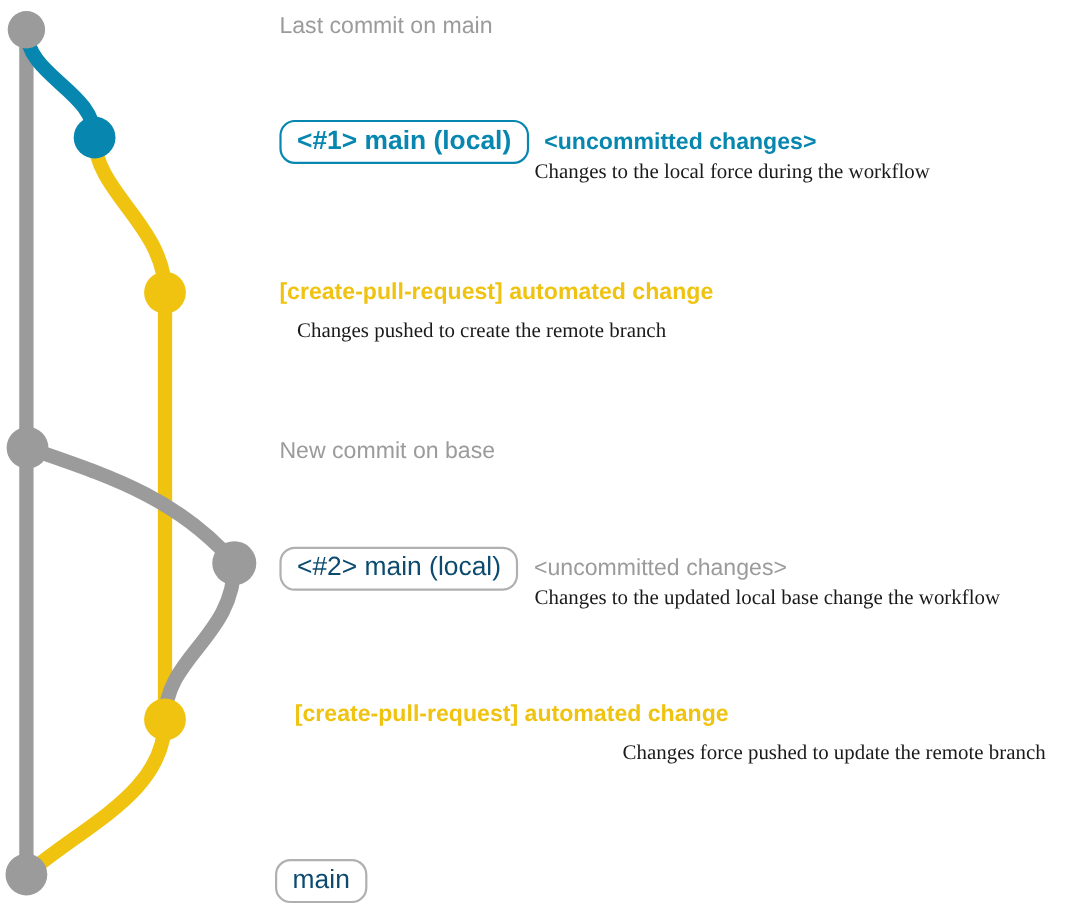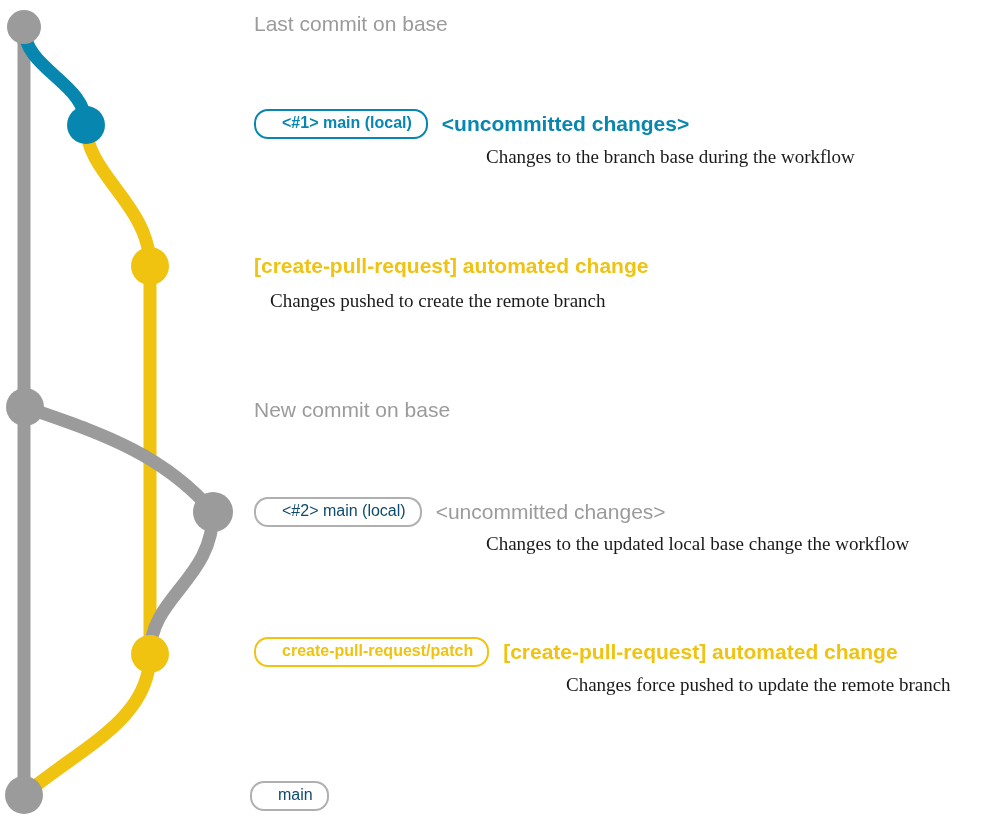--- a/index.html
+++ b/index.html
@@ -23,22 +23,22 @@
   }
   .row {
     position: absolute;
     display: flex;
     align-items: center;
   }
   .chip {
     display: inline-block;
     border: 2px solid #9b9b9b;
     border-radius: 14px;
-    padding: 3px 14px 5px 26px;
-    font-size: 16px;
+    padding: 3px 14px 5px 14px;
+    font-size: 24px;
     line-height: 1.15;
     color: #9b9b9b;
     white-space: nowrap;
     background: transparent;
   }
   .chip.blue { border-color: #0787af; color: #0787af; font-weight: bold; }
   .chip.yellow { border-color: #efc310; color: #efc310; font-weight: bold; }
   .chip.gray { border-color: #b0b0b0; color: #0c4a6e; }
   .subject {
     font-size: 21px;
@@ -92,41 +92,40 @@
   <circle cx="24" cy="27" r="17" fill="#9b9b9b"></circle>
   <circle cx="86" cy="125" r="19" fill="#0787af"></circle>
   <circle cx="150" cy="266" r="19" fill="#efc310"></circle>
   <circle cx="25" cy="407" r="19" fill="#9b9b9b"></circle>
   <circle cx="213" cy="512" r="20" fill="#9b9b9b"></circle>
   <circle cx="150" cy="654" r="19" fill="#efc310"></circle>
   <circle cx="24" cy="795" r="19" fill="#9b9b9b"></circle>
 </svg>
 
 <div class="row" style="left:254px; top:12px;">
-  <span class="subject plain-gray">Last commit on base</span>
+  <span class="subject plain-gray">Last commit on main</span>
 </div>
 
 <div class="row" style="left:254px; top:109px;">
   <span class="chip blue">&lt;#1&gt; main (local)</span>
   <span class="subject blue">&lt;uncommitted changes&gt;</span>
 </div>
-<div class="desc" style="left:486px; top:146px;">Changes to the branch base during the workflow</div>
+<div class="desc" style="left:486px; top:146px;">Changes to the local force during the workflow</div>
 
 <div class="headline yellow" style="left:254px; top:254px;">[create-pull-request] automated change</div>
 <div class="desc" style="left:270px; top:290px;">Changes pushed to create the remote branch</div>
 
 <div class="headline gray-note" style="left:254px; top:398px;">New commit on base</div>
 
 <div class="row" style="left:254px; top:497px;">
   <span class="chip gray">&lt;#2&gt; main (local)</span>
   <span class="subject gray">&lt;uncommitted changes&gt;</span>
 </div>
 <div class="desc" style="left:486px; top:533px;">Changes to the updated local base change the workflow</div>
 
 <div class="row" style="left:254px; top:637px;">
-  <span class="chip yellow">create-pull-request/patch</span>
   <span class="subject yellow">[create-pull-request] automated change</span>
 </div>
 <div class="desc" style="left:566px; top:674px;text-align:center;">Changes force pushed to update the remote branch</div>
 
 <div class="row" style="left:250px; top:781px;">
   <span class="chip gray">main</span>
 </div>
 
 </body></html>

